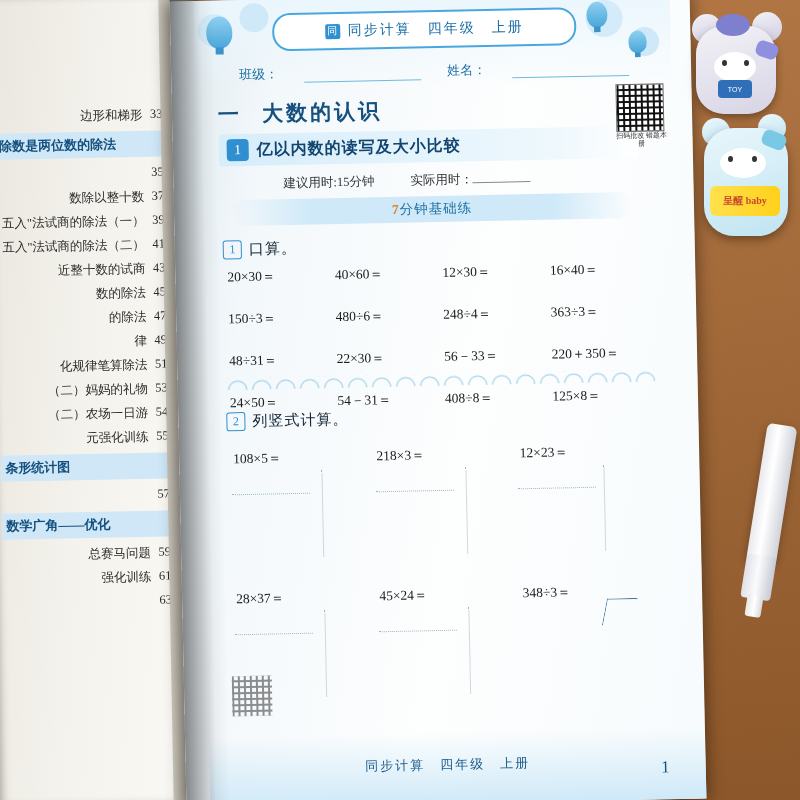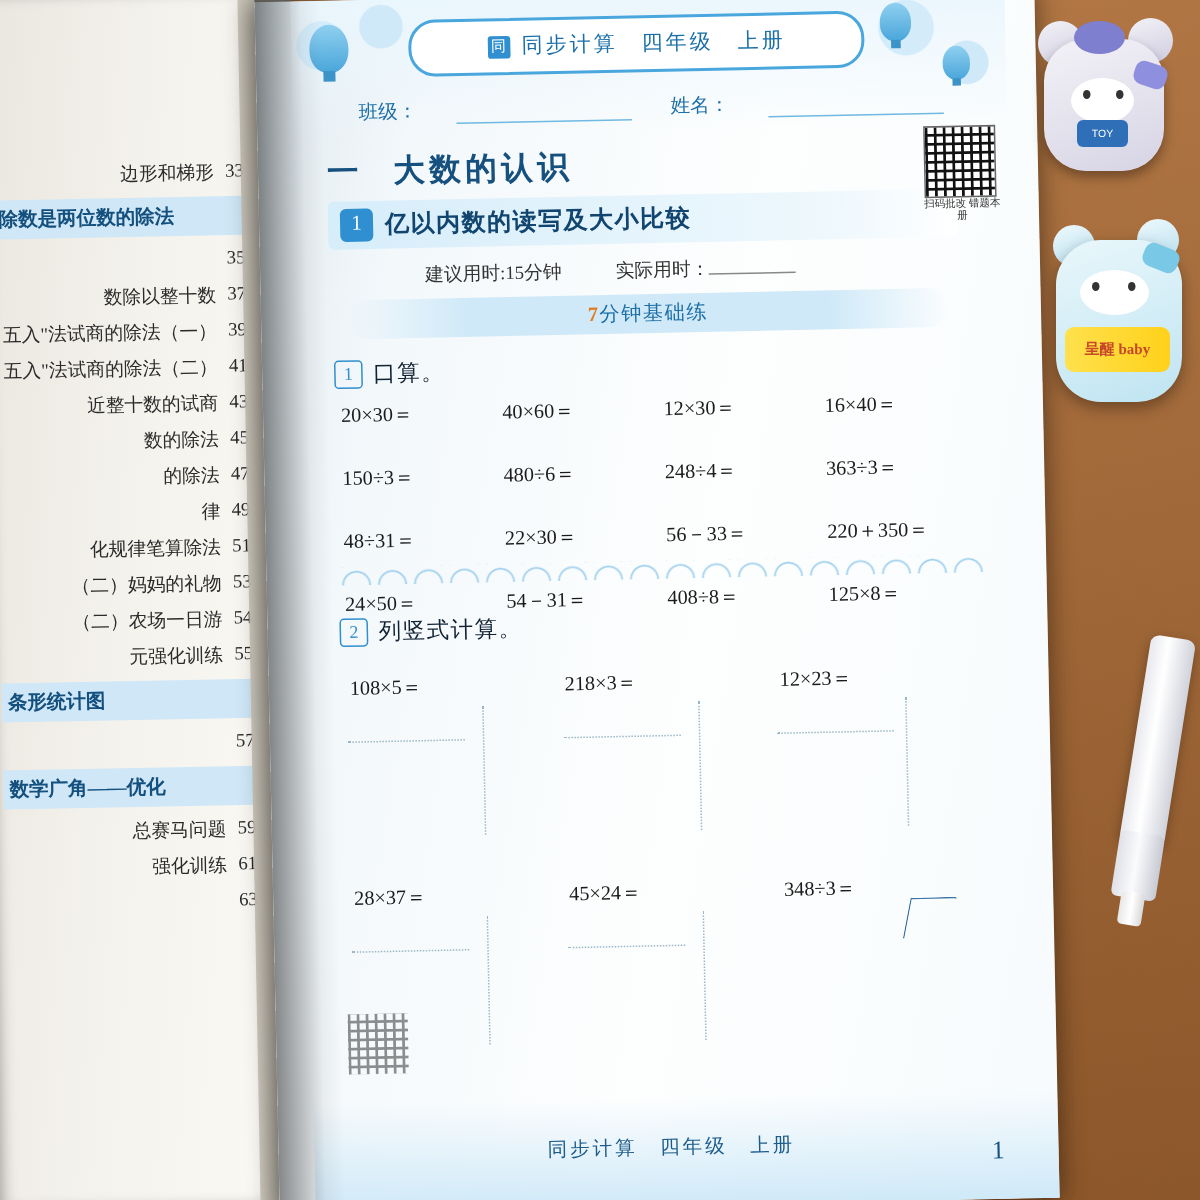--- a/index.html
+++ b/index.html
@@ -172,21 +172,21 @@
     background:#7f7fd0;}
   #toy1 .face{position:absolute;left:24px;top:44px;width:42px;height:30px;border-radius:50%;
     background:#fff;}
   #toy1 .eye{position:absolute;width:5px;height:6px;border-radius:50%;background:#333;top:52px;}
   #toy1 .eye.l{left:32px;} #toy1 .eye.r{left:54px;}
   #toy1 .tag{position:absolute;left:28px;top:72px;width:34px;height:18px;border-radius:4px;
     background:#2e6fb7;color:#fff;font-size:7px;display:flex;align-items:center;justify-content:center;
     font-family:"Liberation Sans",sans-serif;}
   #toy1 .bow{position:absolute;left:66px;top:34px;width:22px;height:16px;border-radius:6px;
     background:#8f8fe0;transform:rotate(18deg);}
-  #toy2{left:700px;top:136px;width:100px;height:140px;}
+  #toy2{left:700px;top:104px;width:100px;height:140px;}
   #toy2 .body{position:absolute;left:4px;top:24px;width:84px;height:108px;border-radius:30px;
     background:linear-gradient(160deg,#e9f7fb,#bfe4f2);box-shadow:0 4px 10px rgba(0,0,0,.35);}
   #toy2 .ear{position:absolute;width:28px;height:28px;border-radius:50%;
     background:linear-gradient(160deg,#eef9fd,#b9e0f0);}
   #toy2 .ear.l{left:2px;top:14px;} #toy2 .ear.r{left:58px;top:10px;}
   #toy2 .face{position:absolute;left:20px;top:44px;width:46px;height:30px;border-radius:50%;background:#fff;}
   #toy2 .eye{position:absolute;width:5px;height:6px;border-radius:50%;background:#333;top:52px;}
   #toy2 .eye.l{left:28px;} #toy2 .eye.r{left:52px;}
   #toy2 .label{position:absolute;left:10px;top:82px;width:70px;height:30px;border-radius:6px;
     background:linear-gradient(90deg,#ffe14d,#ffd11a);display:flex;align-items:center;

